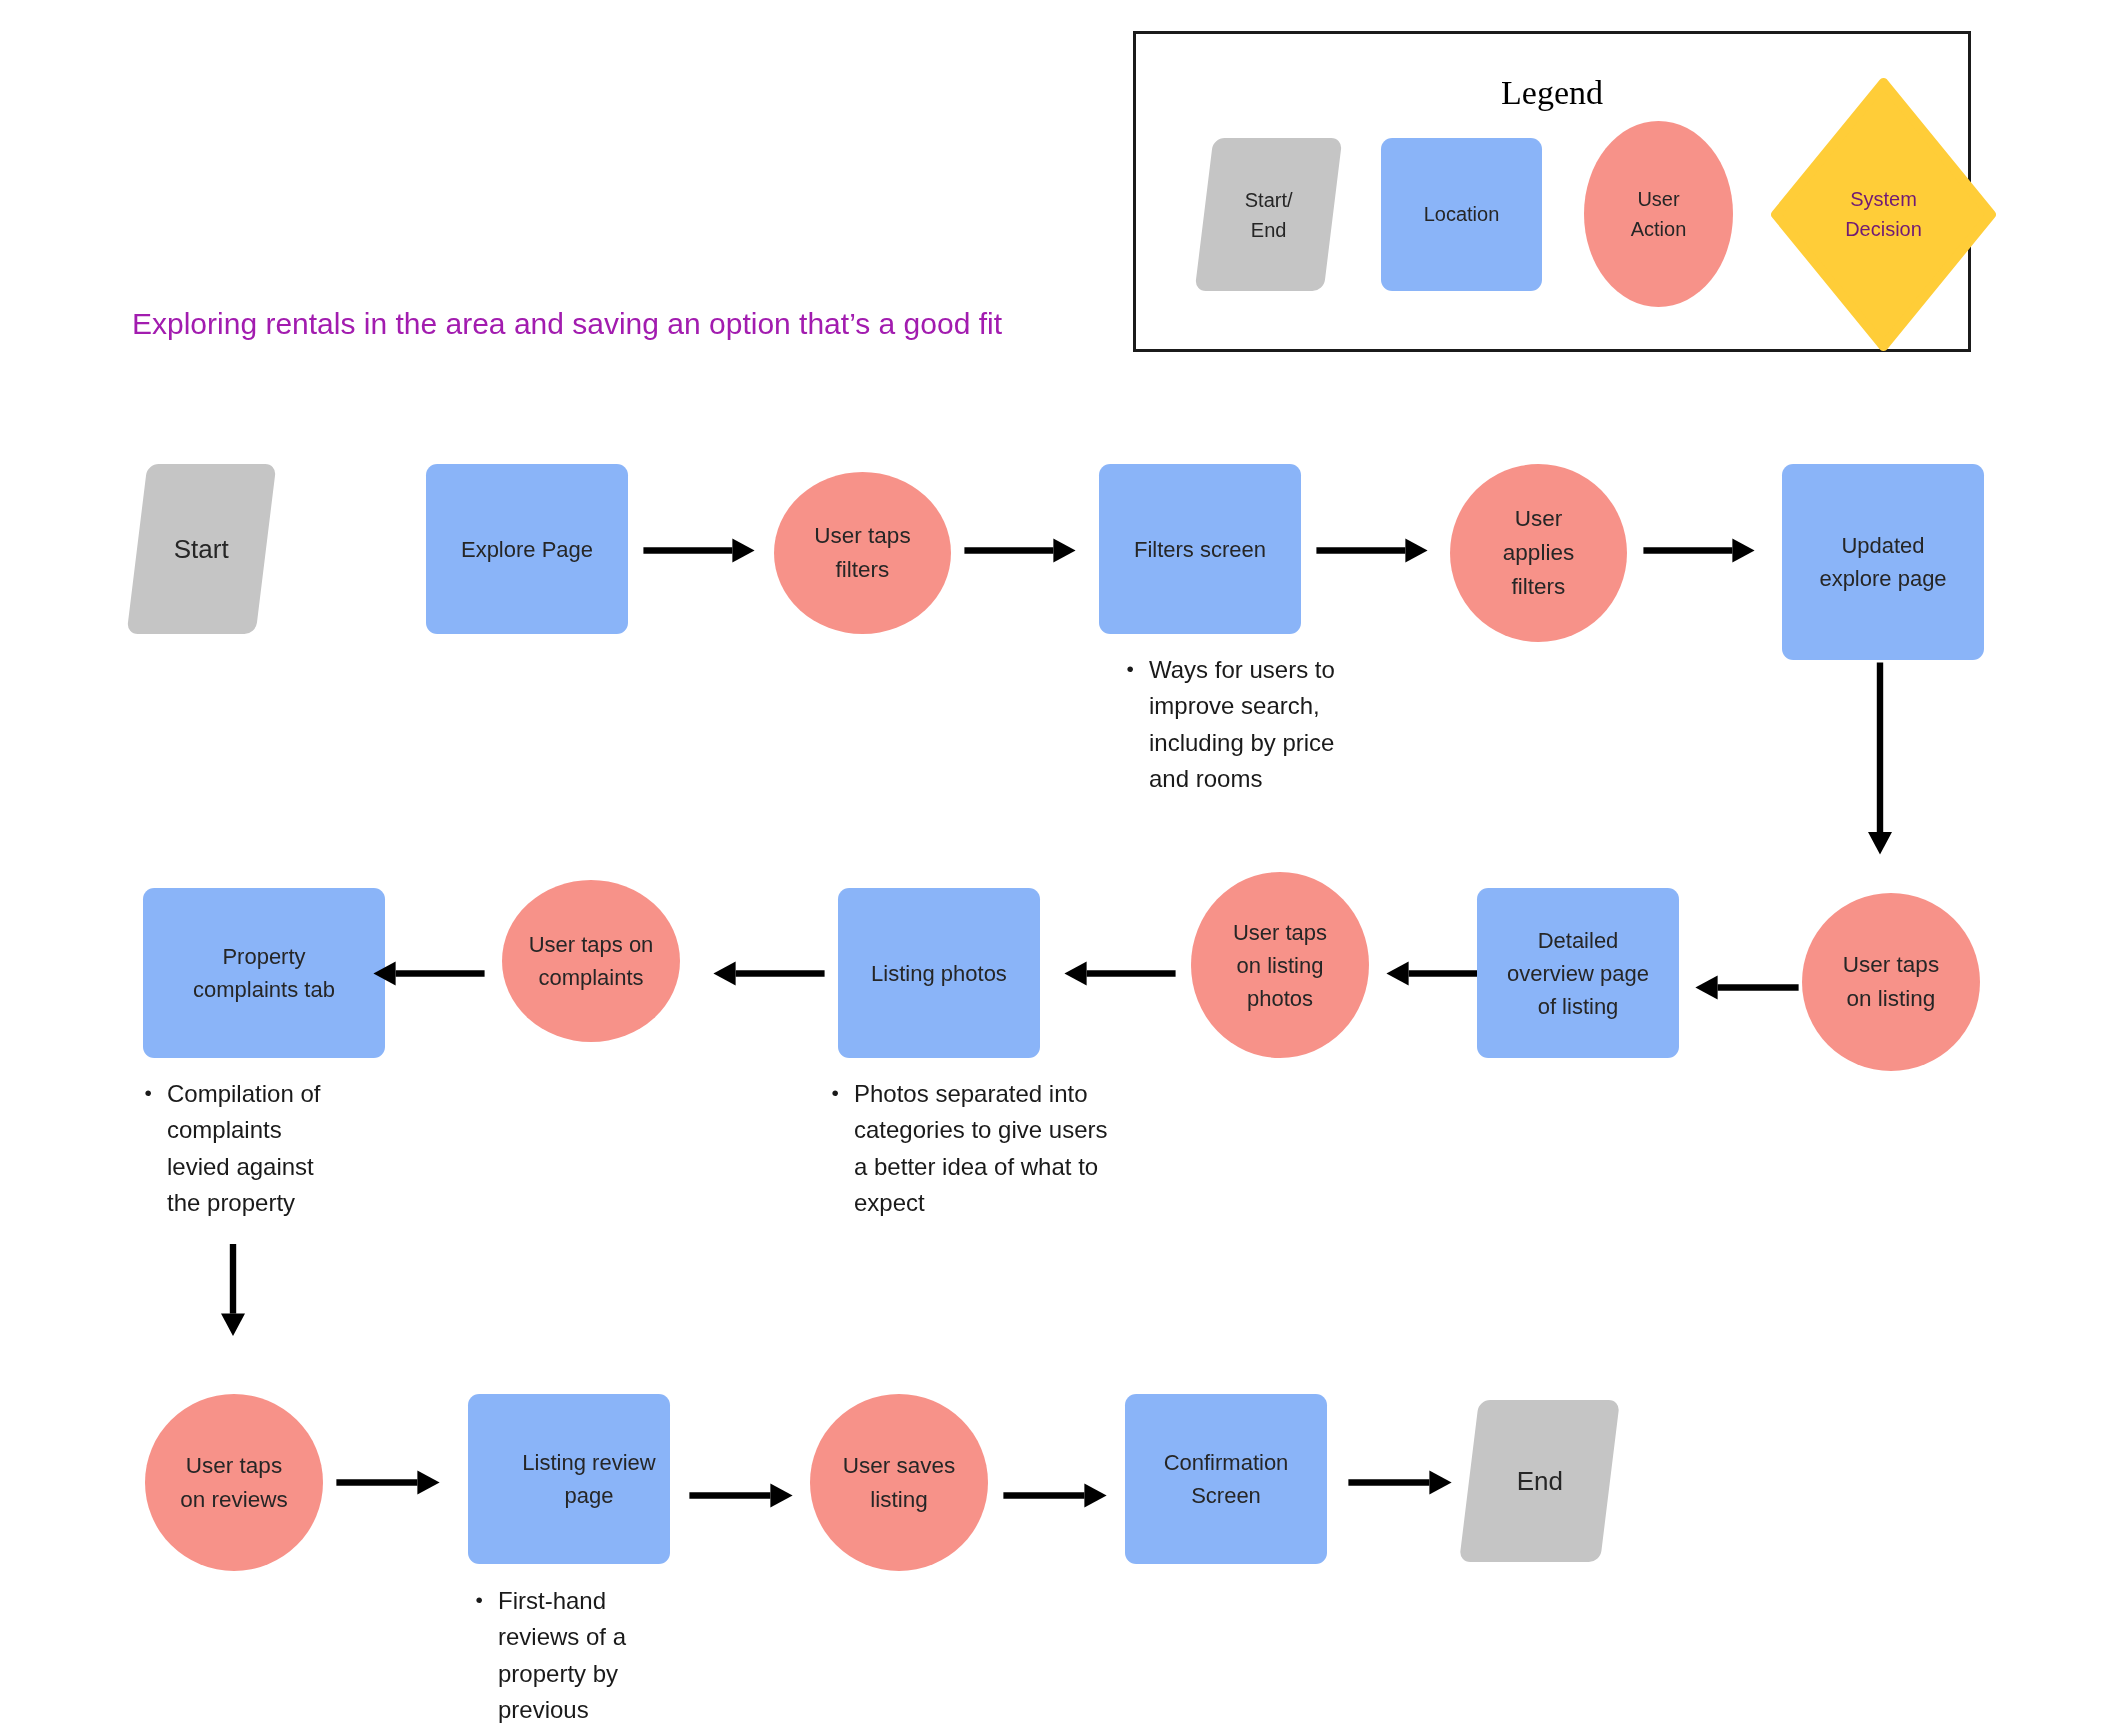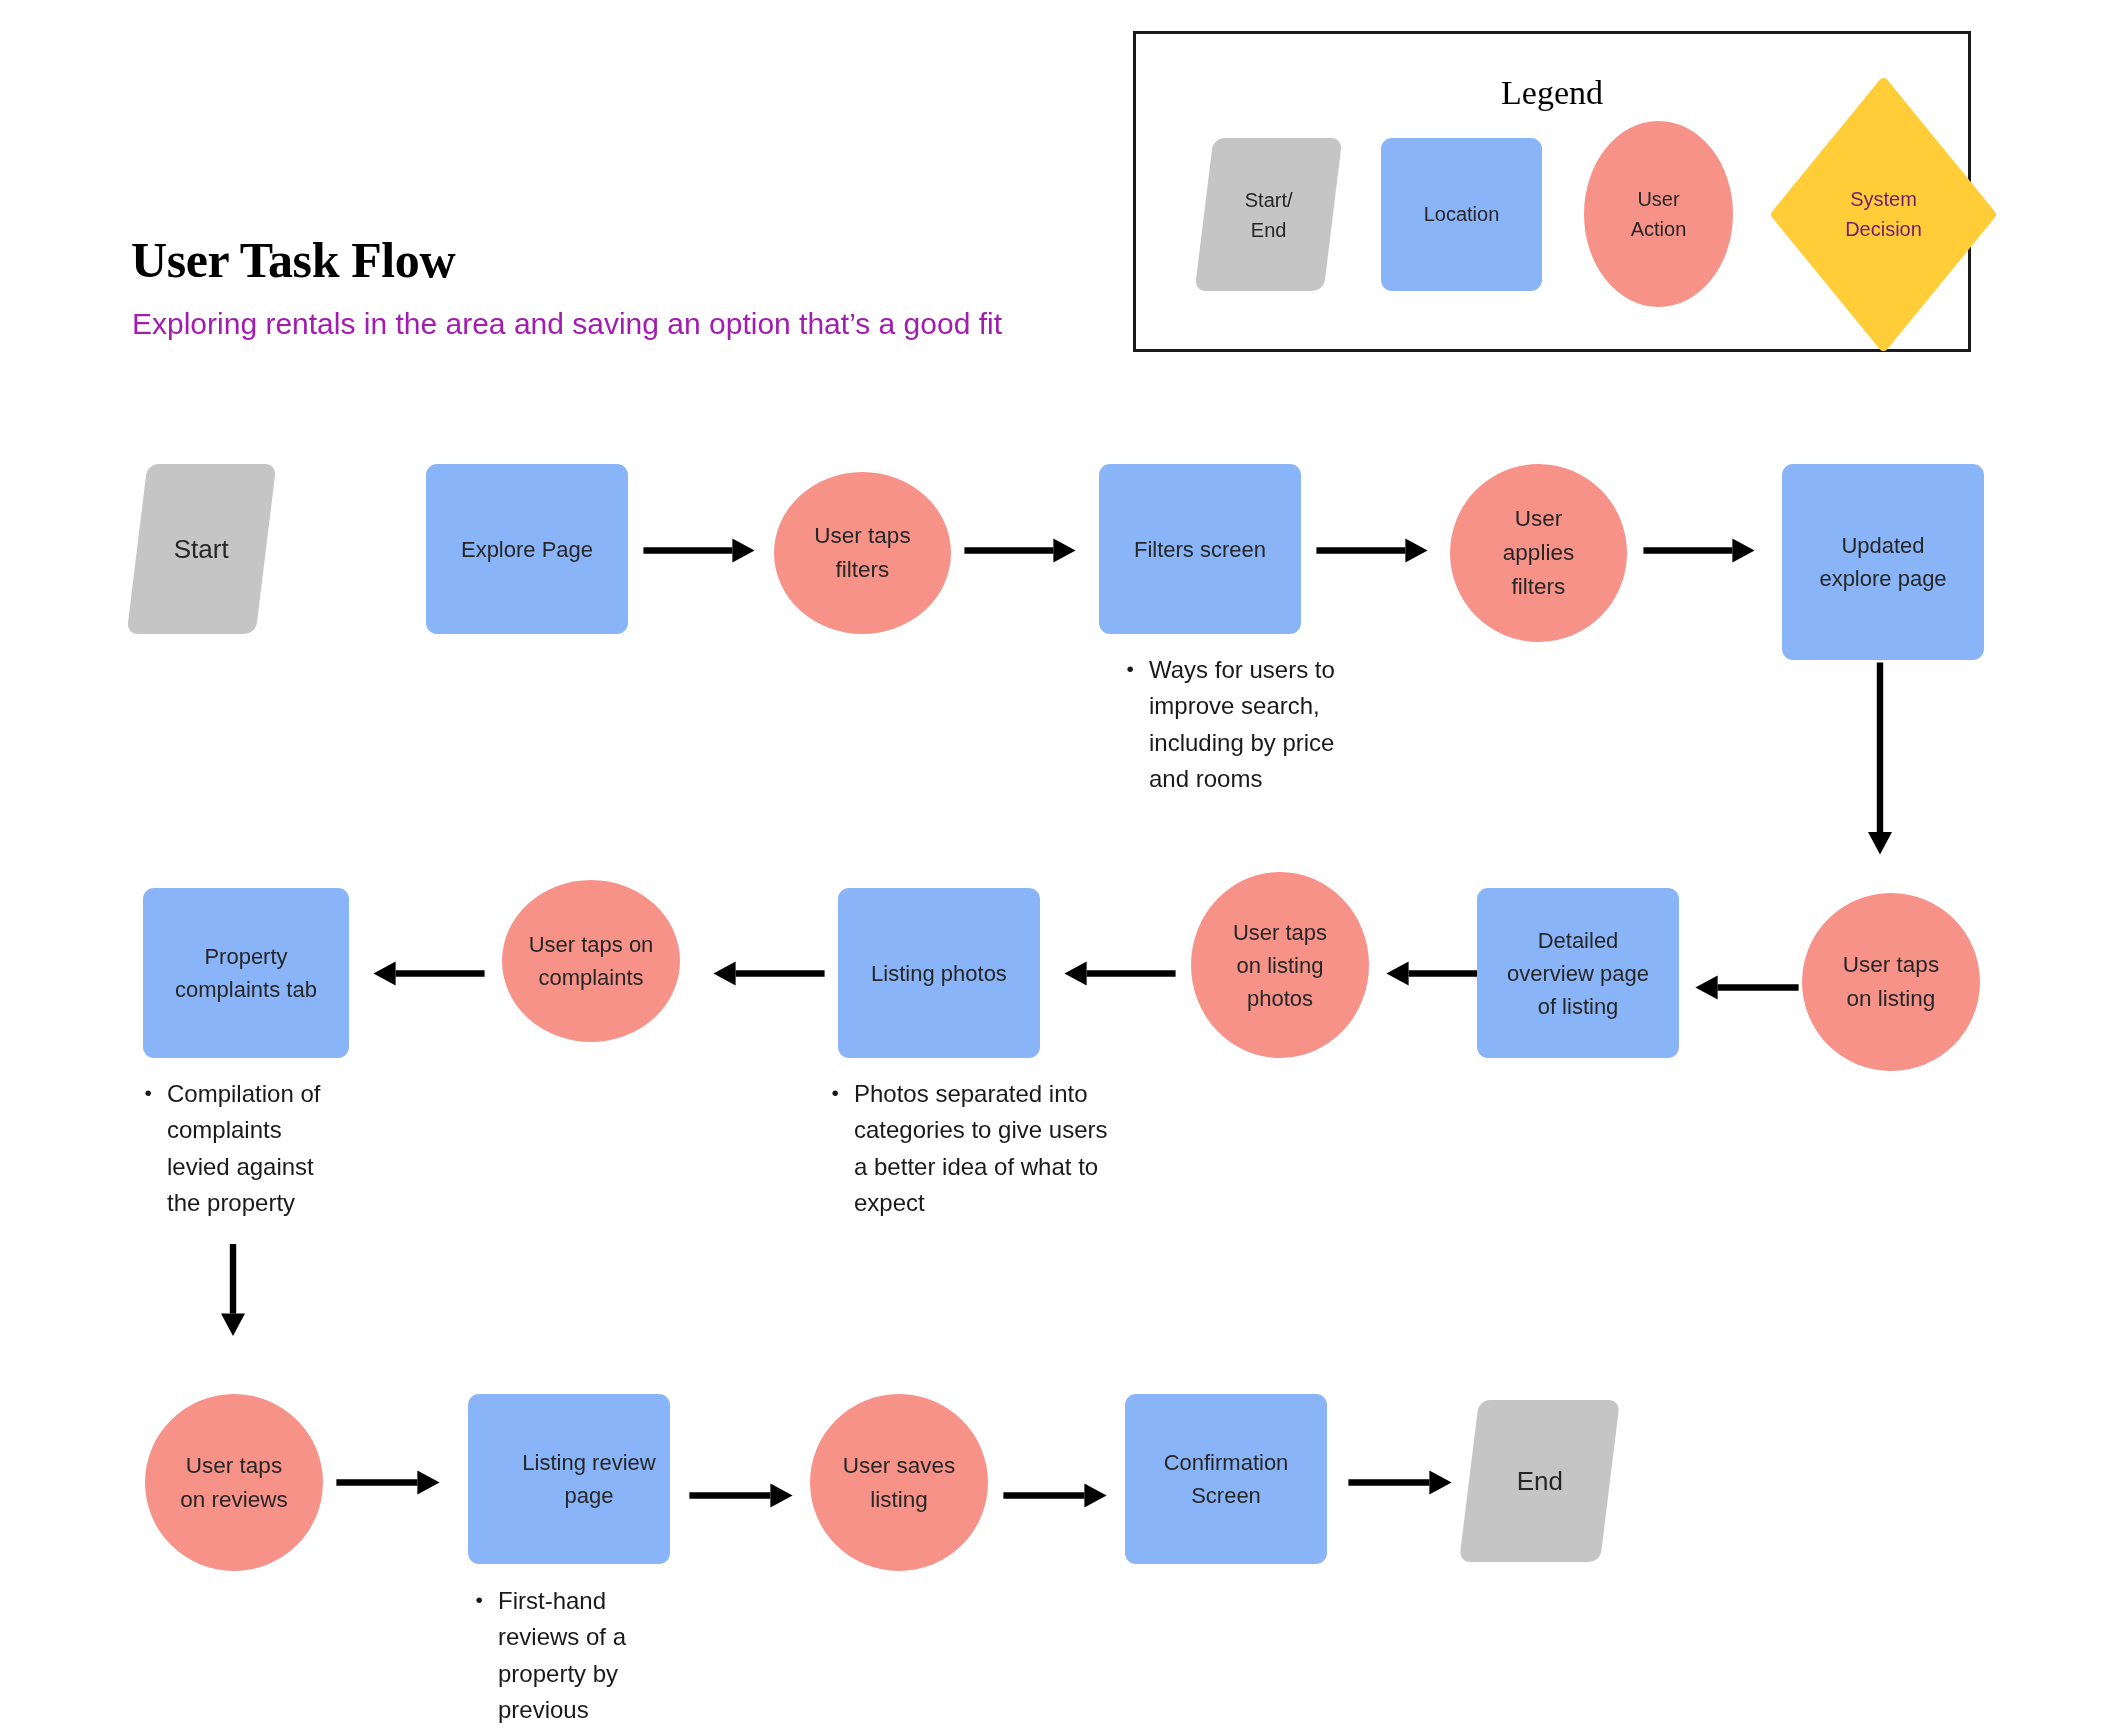--- a/index.html
+++ b/index.html
@@ -122,21 +122,20 @@
     left:-22.5px; top:0;
     font-size:21px;
     line-height:1.6;
   }
 </style>
 </head>
 <body>
 
 <div id="canvas">
 
-  <div class="page-title">User Task Flow</div>
   <div class="page-subtitle">Exploring rentals in the area and saving an option that’s a good fit</div>
 
   <div class="legend-box">
     <div class="legend-title">Legend</div>
 
     <div class="legend-items">
 
       <div class="legend-slot" style="left:32px; width:201px;">
         <div class="shape s-terminal" style="position:relative; width:129px; height:153px; font-size:20px;">
           <span class="lbl">Start/
@@ -231,21 +230,21 @@
     </svg>
   </div>
 
 
   <div class="note" style="left:1125px; top:652px; width:225px;">
     <ul>
         <li>Ways for users to improve search, including by price and rooms</li>
       </ul>
   </div>
 
-  <div class="shape s-location" style="left:143px; top:888px; width:206px; height:170px; font-size:22px;">
+  <div class="shape s-location" style="left:143px; top:888px; width:242px; height:170px; font-size:22px;">
     <span class="lbl">Property
 complaints tab</span>
   </div>
 
   <div class="arrow" style="left:373px; top:960px;">
     <svg width="112" height="27" viewBox="0 0 140 34">
       <line x1="28" y1="17" x2="140" y2="17" stroke="#000" stroke-width="8"></line>
       <path d="M28 2 L0 17 L28 32 Z" fill="#000"></path>
     </svg>
   </div>

